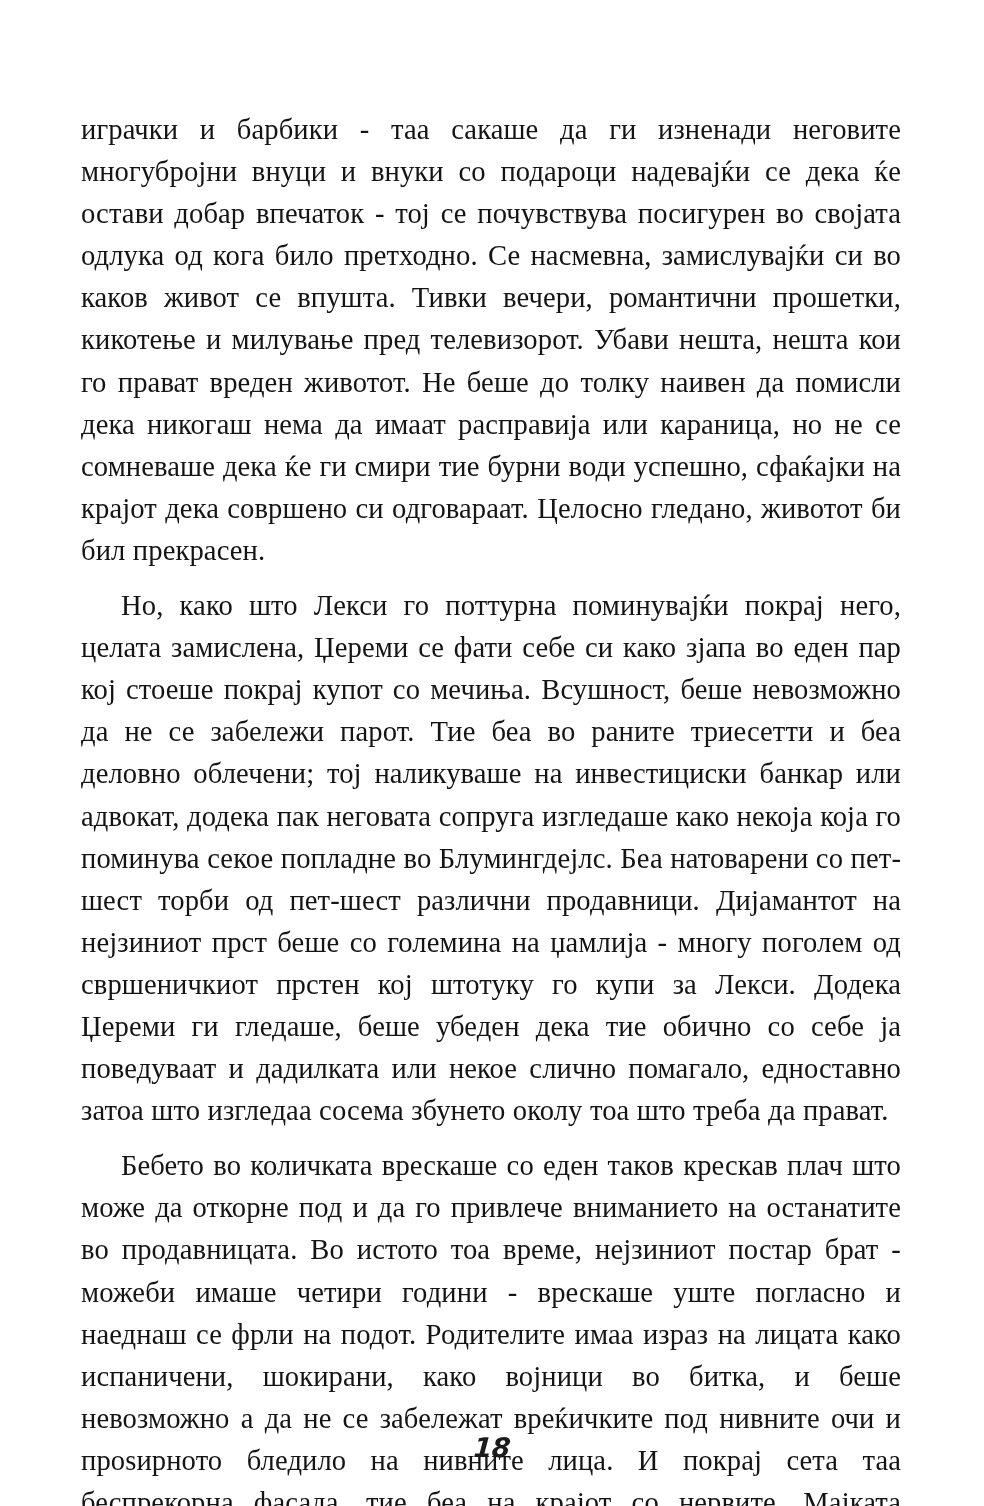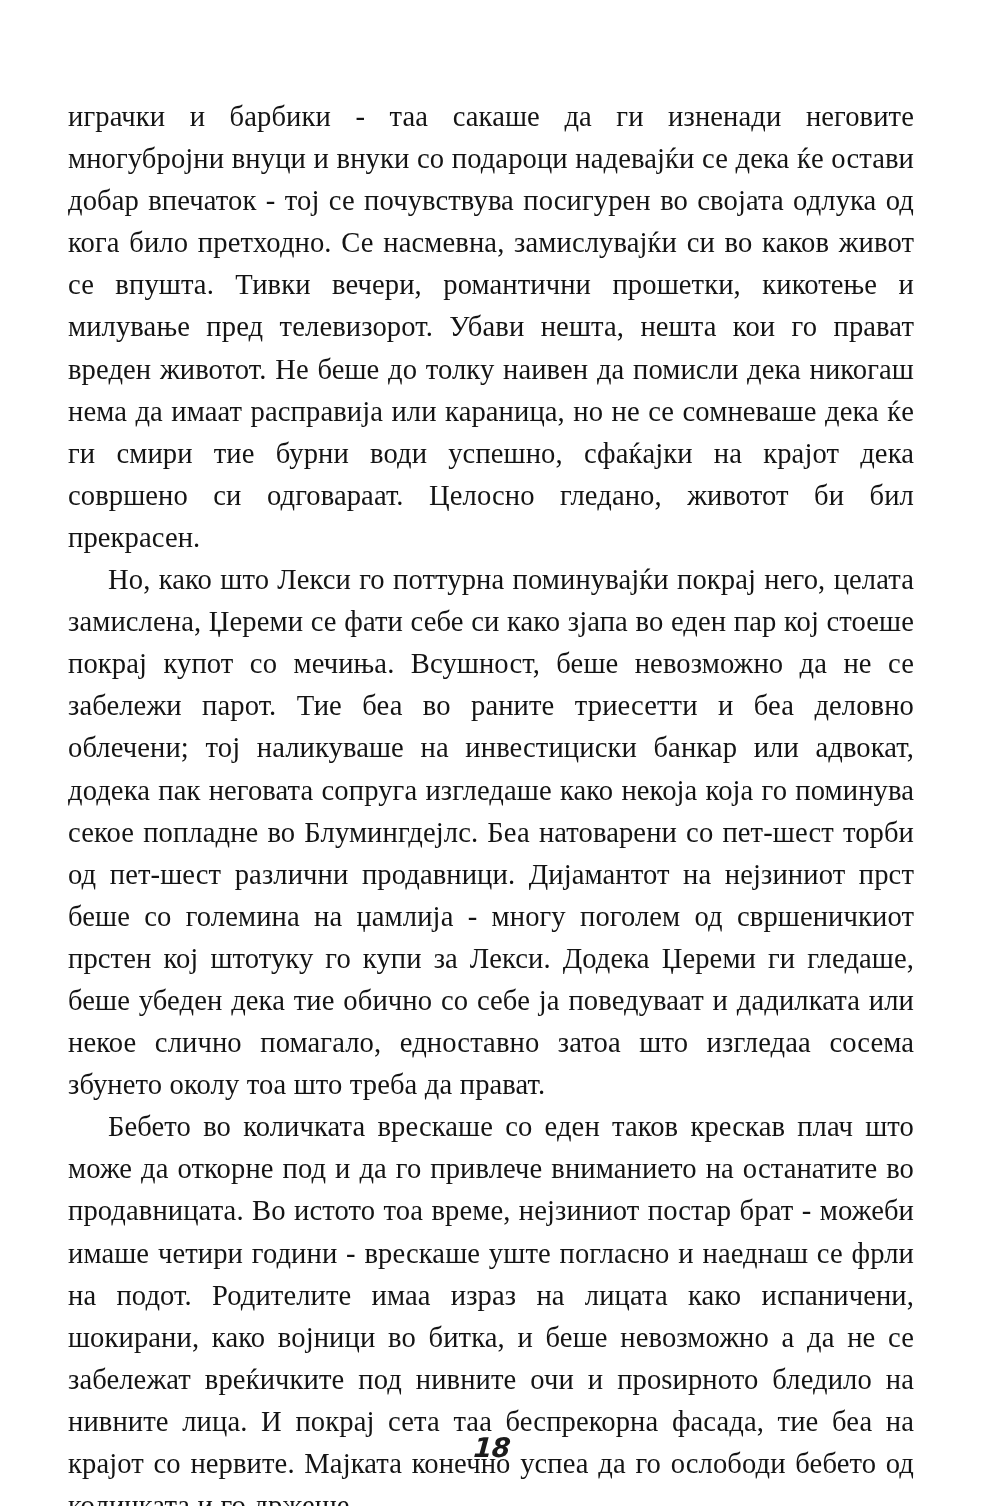--- a/index.html
+++ b/index.html
@@ -22,21 +22,21 @@
     overflow: hidden;
     box-sizing: border-box;
   }
   .text-block {
     position: absolute;
     left: 68px;
     top: 96px;
     width: 846px;
   }
   .para {
-    margin: 0;
+    margin: 13px;
     font-size: 28.6px;
     line-height: 42.1px;
     text-align: justify;
     text-justify: inter-word;
     letter-spacing: 0.1px;
     word-spacing: 0.2px;
     color: #141414;
     hyphens: none;
     text-indent: 0;
   }

